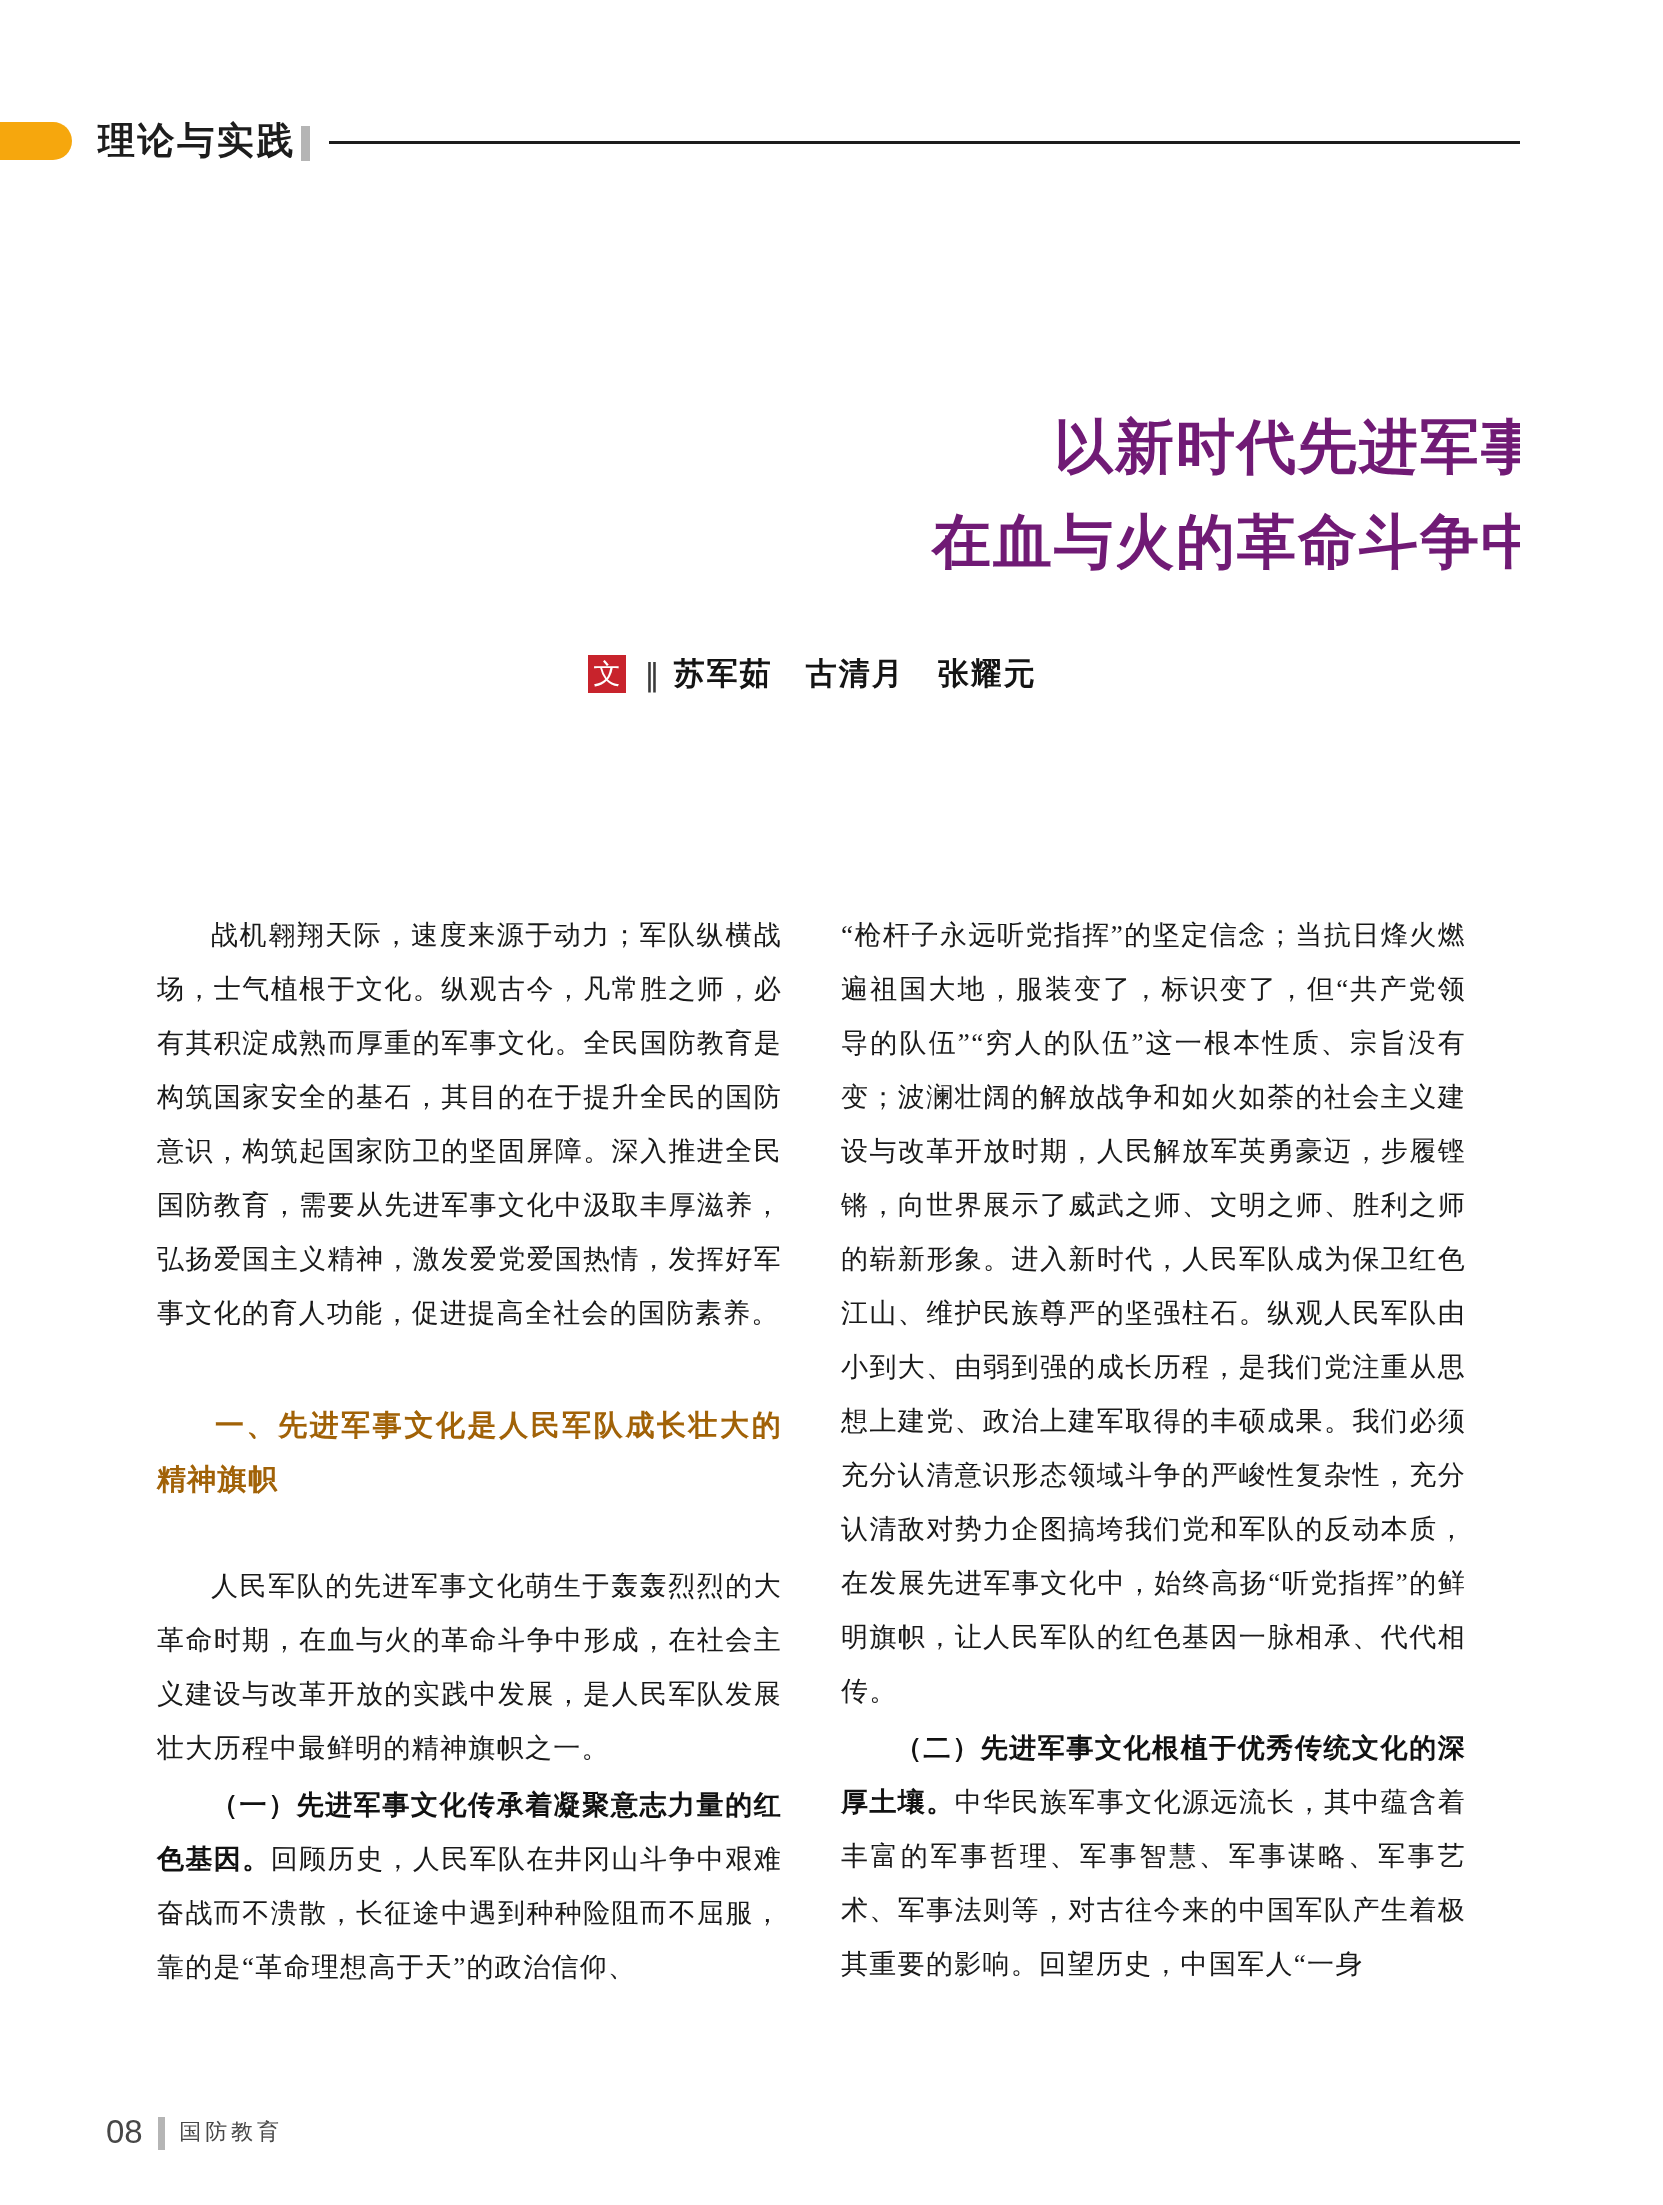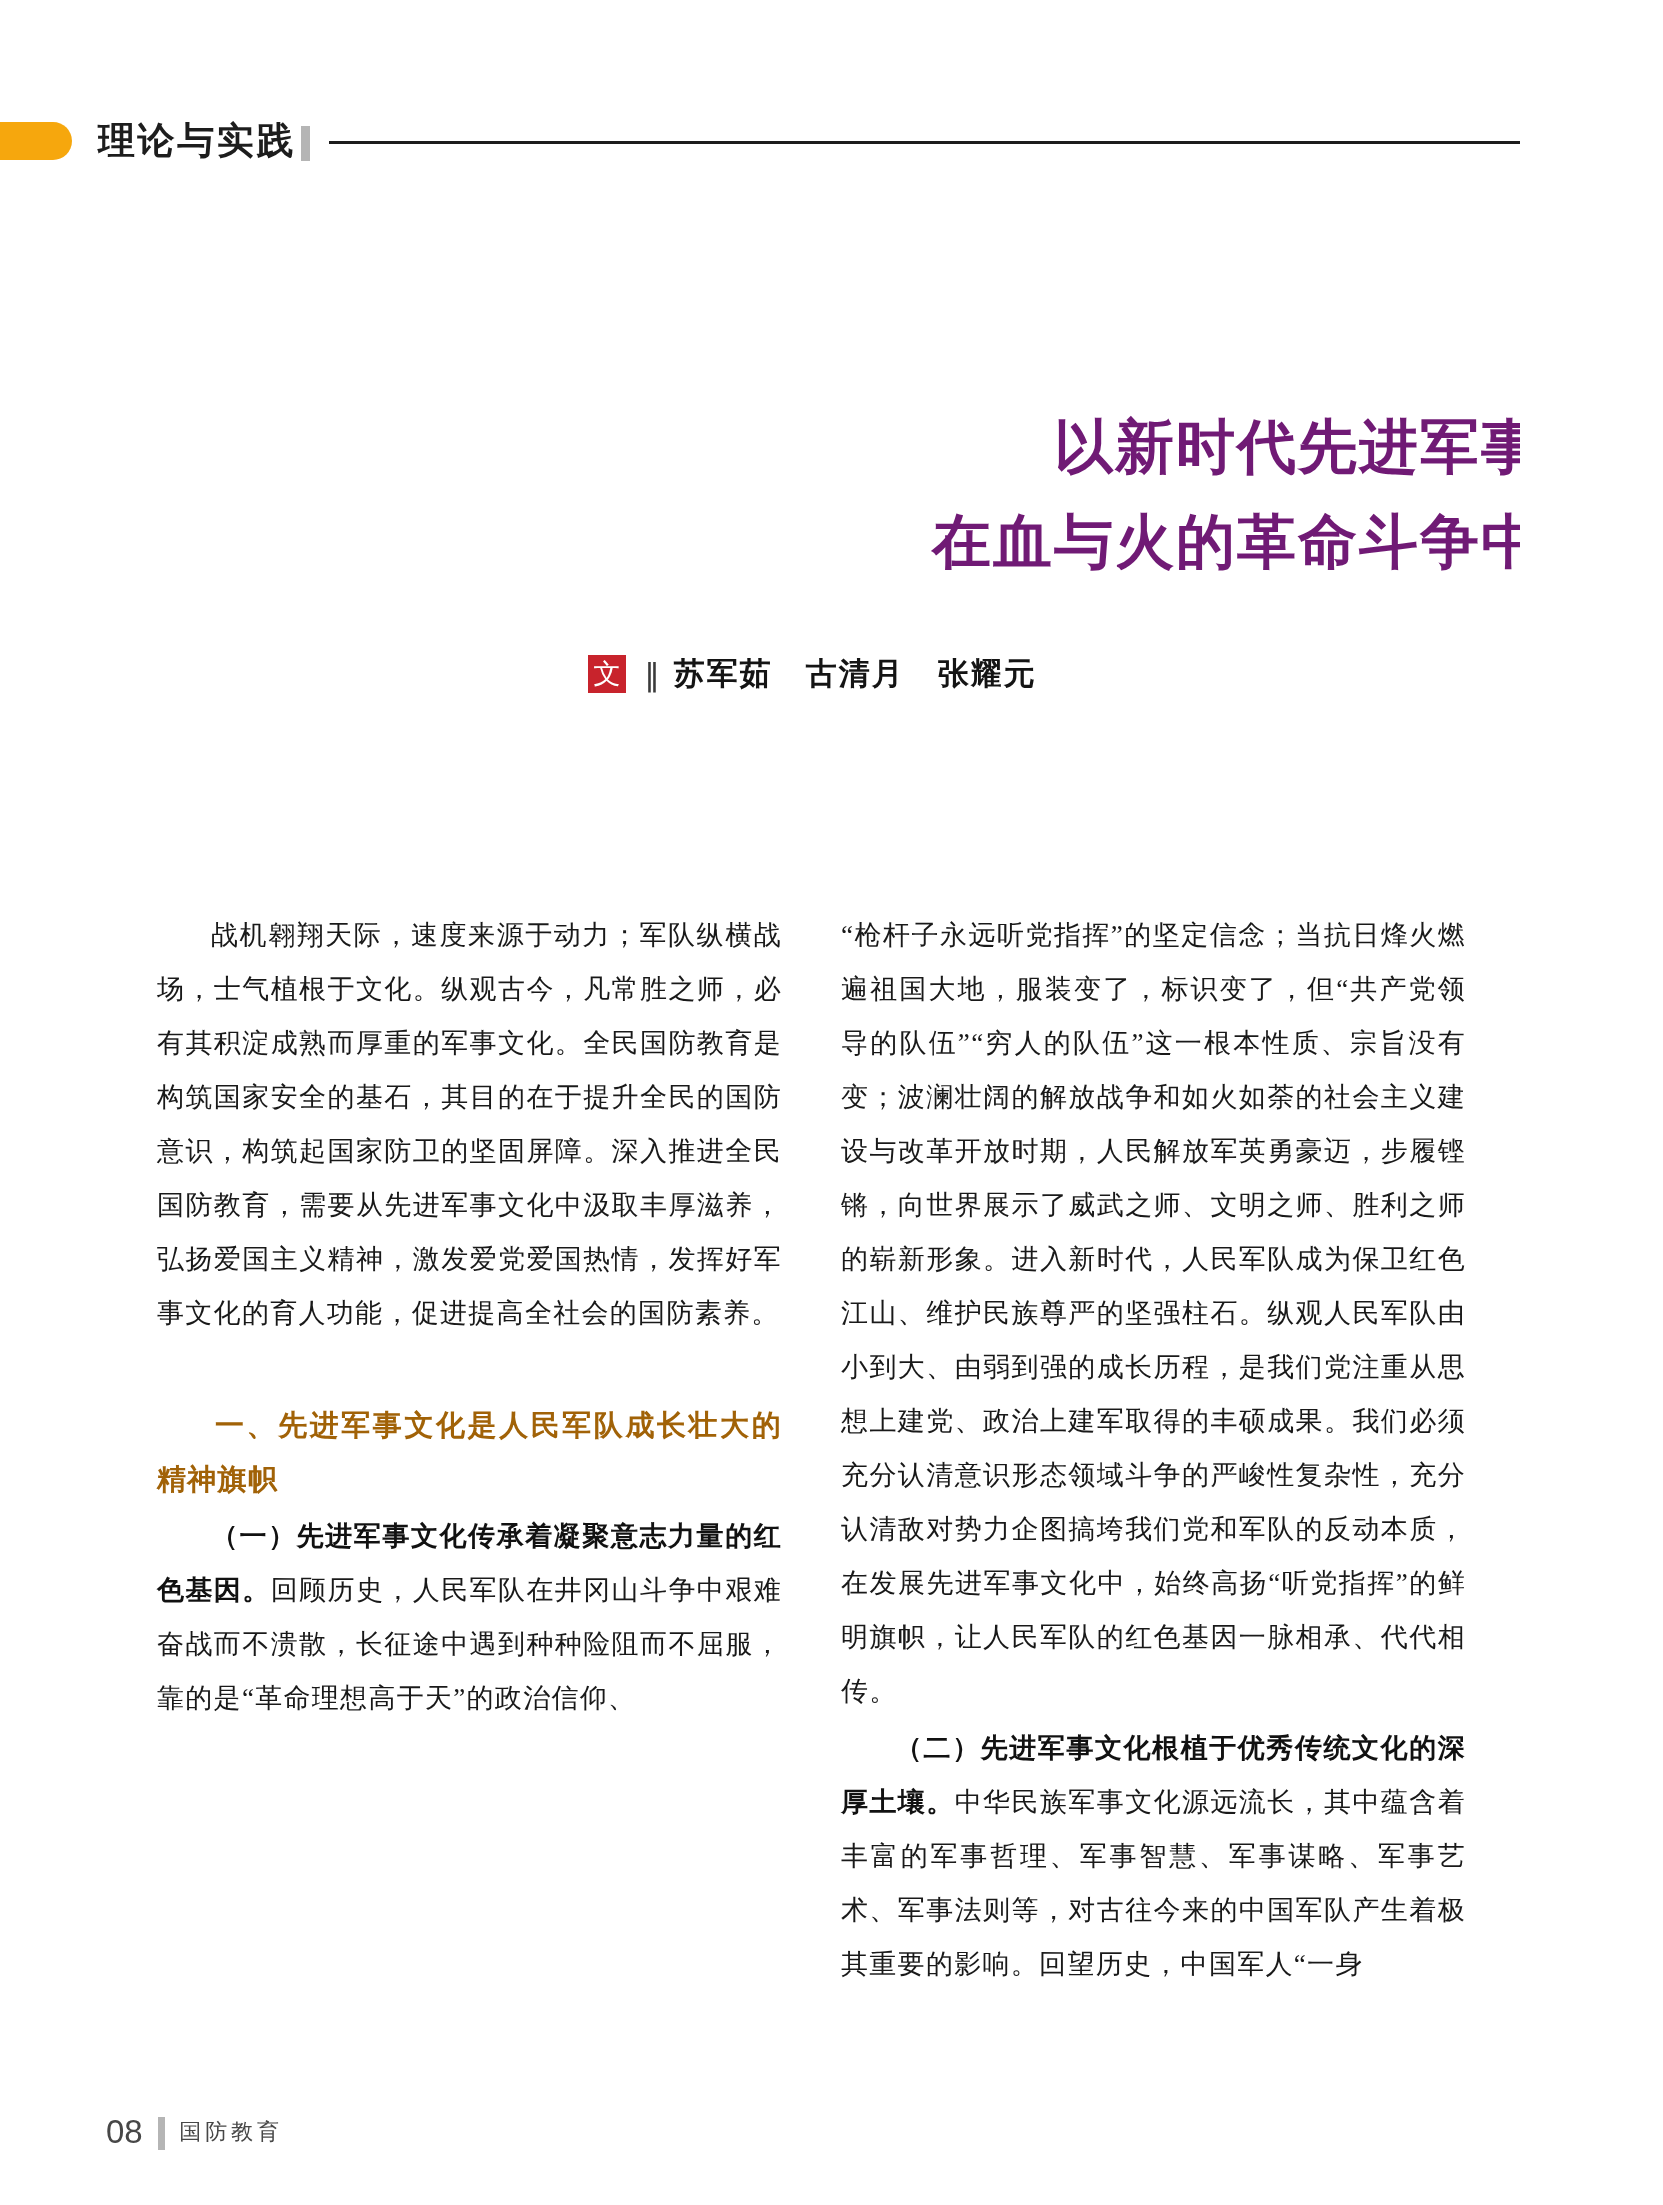--- a/index.html
+++ b/index.html
@@ -71,20 +71,21 @@
     <div class="byline-badge" style="background: rgb(200, 35, 44);">文</div>
     <div class="byline-sep">‖</div>
     <div class="byline-authors">苏军茹　古清月　张耀元</div>
   </div>
 
   <div class="columns">
 
     <div class="col">
       <p class="indent">战机翱翔天际，速度来源于动力；军队纵横战场，士气植根于文化。纵观古今，凡常胜之师，必有其积淀成熟而厚重的军事文化。全民国防教育是构筑国家安全的基石，其目的在于提升全民的国防意识，构筑起国家防卫的坚固屏障。深入推进全民国防教育，需要从先进军事文化中汲取丰厚滋养，弘扬爱国主义精神，激发爱党爱国热情，发挥好军事文化的育人功能，促进提高全社会的国防素养。</p>
       <h2>一、先进军事文化是人民军队成长壮大的精神旗帜</h2>
+      <p class="indent mt-p2">人民军队的先进军事文化萌生于轰轰烈烈的大革命时期，在血与火的革命斗争中形成，在社会主义建设与改革开放的实践中发展，是人民军队发展壮大历程中最鲜明的精神旗帜之一。</p>
       <p class="indent mt-tight">
         <b class="lead">（一）先进军事文化传承着凝聚意志力量的红色基因。</b><span>回顾历史，人民军队在井冈山斗争中艰难奋战而不溃散，长征途中遇到种种险阻而不屈服，靠的是“革命理想高于天”的政治信仰、</span>
       </p>
     </div>
 
     <div class="col">
       <p>“枪杆子永远听党指挥”的坚定信念；当抗日烽火燃遍祖国大地，服装变了，标识变了，但“共产党领导的队伍”“穷人的队伍”这一根本性质、宗旨没有变；波澜壮阔的解放战争和如火如荼的社会主义建设与改革开放时期，人民解放军英勇豪迈，步履铿锵，向世界展示了威武之师、文明之师、胜利之师的崭新形象。进入新时代，人民军队成为保卫红色江山、维护民族尊严的坚强柱石。纵观人民军队由小到大、由弱到强的成长历程，是我们党注重从思想上建党、政治上建军取得的丰硕成果。我们必须充分认清意识形态领域斗争的严峻性复杂性，充分认清敌对势力企图搞垮我们党和军队的反动本质，在发展先进军事文化中，始终高扬“听党指挥”的鲜明旗帜，让人民军队的红色基因一脉相承、代代相传。</p>
       <p class="indent mt-tight">
         <b class="lead">（二）先进军事文化根植于优秀传统文化的深厚土壤。</b><span>中华民族军事文化源远流长，其中蕴含着丰富的军事哲理、军事智慧、军事谋略、军事艺术、军事法则等，对古往今来的中国军队产生着极其重要的影响。回望历史，中国军人“一身</span>
       </p>

